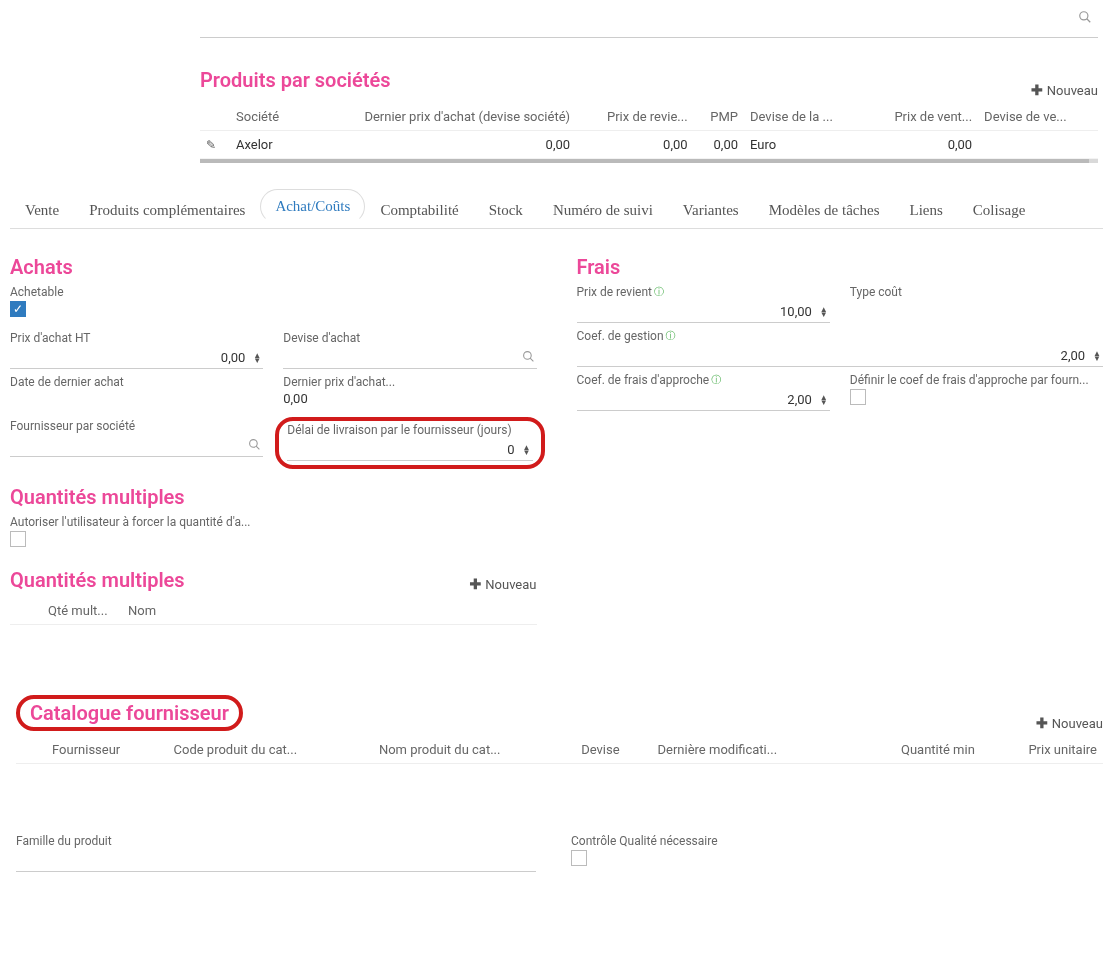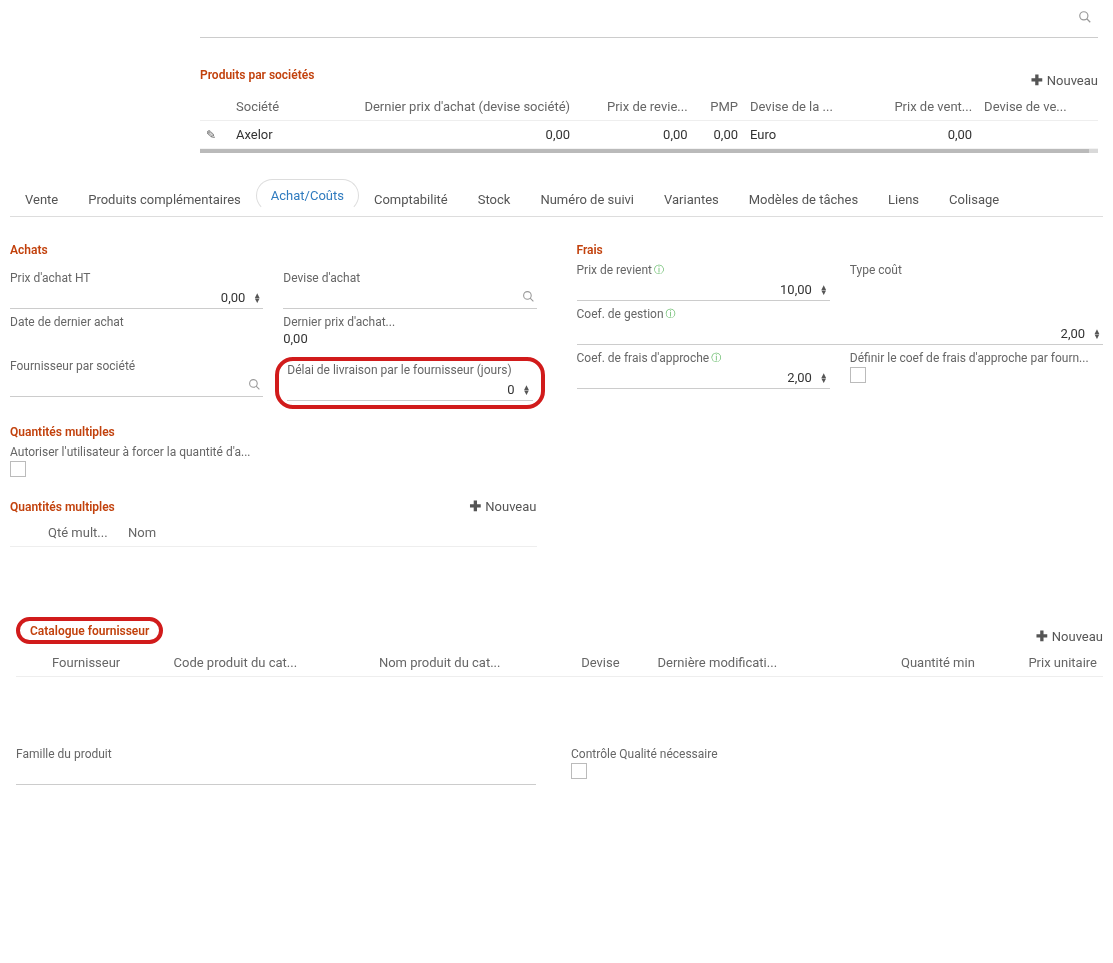--- a/index.html
+++ b/index.html
@@ -5,23 +5,23 @@
   * { box-sizing: border-box; }
   body {
     font-family: -apple-system, BlinkMacSystemFont, "Segoe UI", Roboto, "Helvetica Neue", Arial, sans-serif;
     font-size: 13px;
     color: #333;
     margin: 0;
     padding: 10px 10px 30px 10px;
     background: #fff;
   }
   .section-title {
-    font-size: 12px;
+    font-size: 20px;
     font-weight: 600;
-    color: #c2410c;
+    color: #ec4899;
     margin: 16px 0 6px 0;
   }
   .top-section {
     margin-left: 190px;
     margin-right: 5px;
   }
   .search-row { text-align: right; height: 28px; border-bottom: 1px solid #ccc; margin-bottom: 14px; }
   .search-row .icon { color:#999; font-size:14px; padding-right:6px; }
   .list-header {
     display:flex; justify-content: space-between; align-items:flex-end;
@@ -34,22 +34,22 @@
   .tbl td { padding:6px 6px; border-bottom:1px solid #f3f3f3; }
   .tbl th.num, .tbl td.num { text-align:right; }
   .tbl-scroll { height:4px; background:#d9d9d9; margin-top:0px; }
   .tbl-scroll-dark { width:99%; height:4px; background:#bababa;}
   .pencil { color:#555; font-size:12px; }
 
   .tabs {
     display:flex; gap:0; border-bottom:1px solid #ddd; margin:30px 0 10px 0;
   }
   .tab {
-    padding:8px 14px; color:#555; font-size:13px; cursor:pointer;
-    border:1px solid transparent; position:relative;
+    padding:8px 14px; color:#555; font-size:15px; cursor:pointer;
+    border:1px solid transparent; position:relative;font-family:Liberation Serif, serif;
   }
   .tab.active {
     color:#2f7bbf; border:1px solid #ddd; border-bottom:1px solid #fff;
     border-radius:4px 4px 0 0; margin-bottom:-1px; background:#fff;
   }
   .red-highlight { border:4px solid #d11b1b; border-radius:18px; }
   .tab.red-highlight { border-radius:20px; margin-top:-4px;}
   .tab-wrap { position:relative; }
   .cols { display:flex; gap:40px; }
   .col { flex:1; }
@@ -144,20 +144,24 @@
   <div class="tab">Modèles de tâches</div>
   <div class="tab">Liens</div>
   <div class="tab">Colisage</div>
 </div>
 
 <div class="cols">
 
   <div class="col">
     <div class="section-title">Achats</div>
 
+    <div class="field sect">
+      <label>Achetable</label>
+      <div class="checkbox checked">✓</div>
+    </div>
 
     <div class="field-row" style="margin-top:14px;">
       <div class="field">
         <label>Prix d'achat HT</label>
         <div class="input num">
           <span>0,00</span>
           <span class="spin">▲<br>▼</span>
         </div>
       </div>
       <div class="field">

